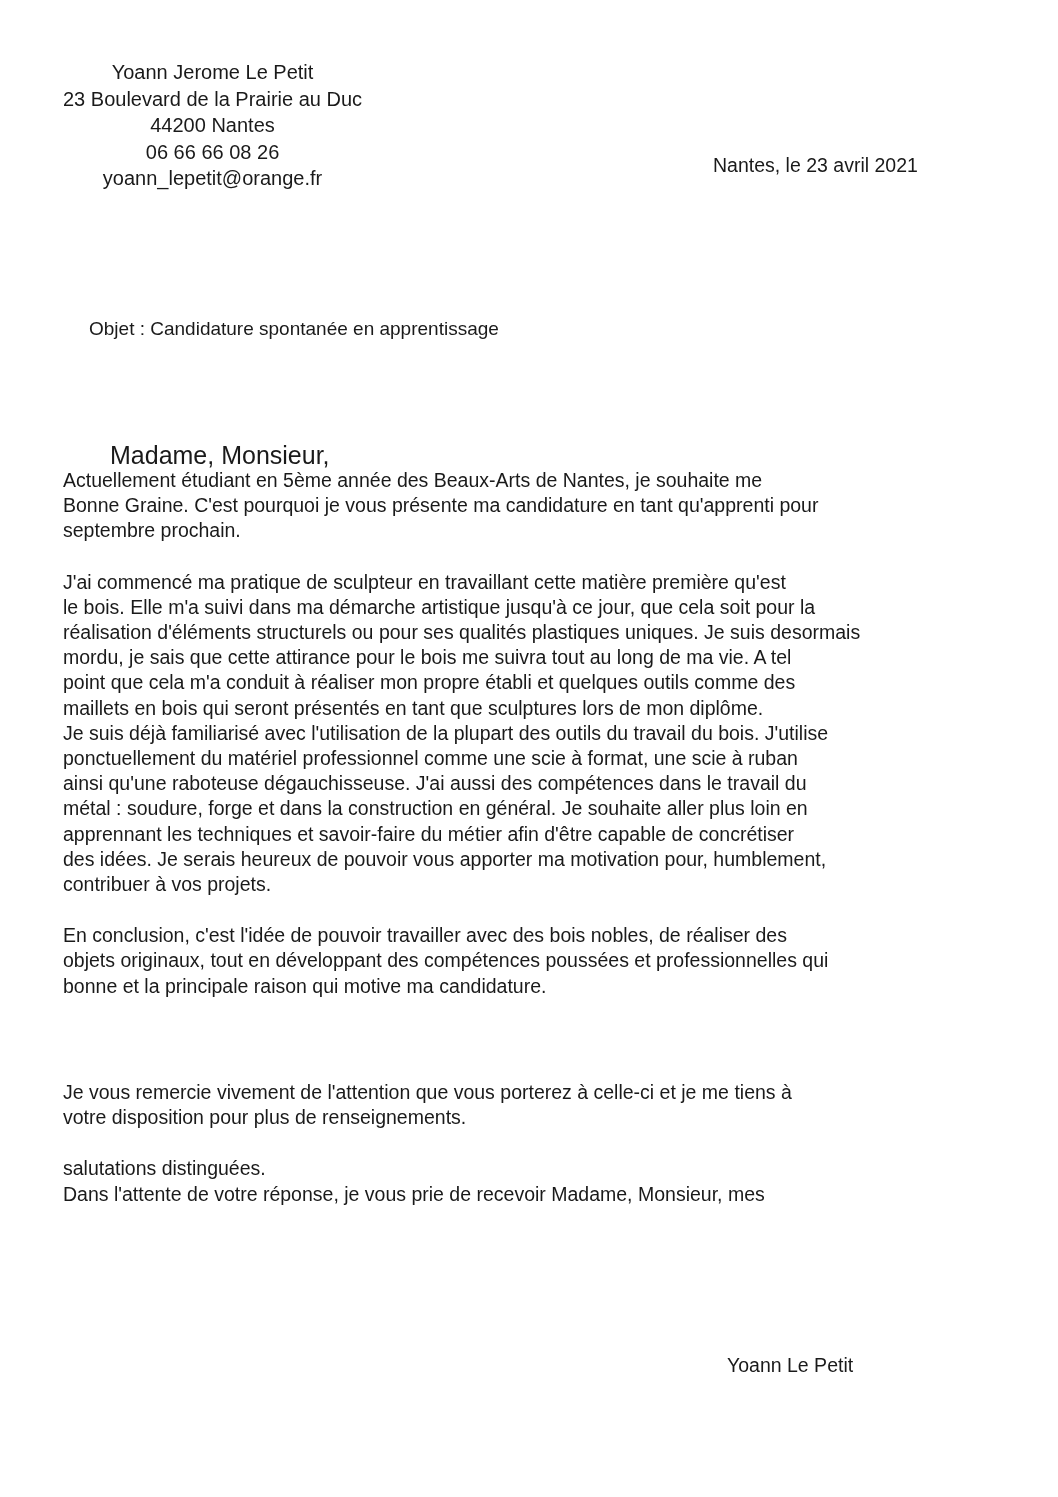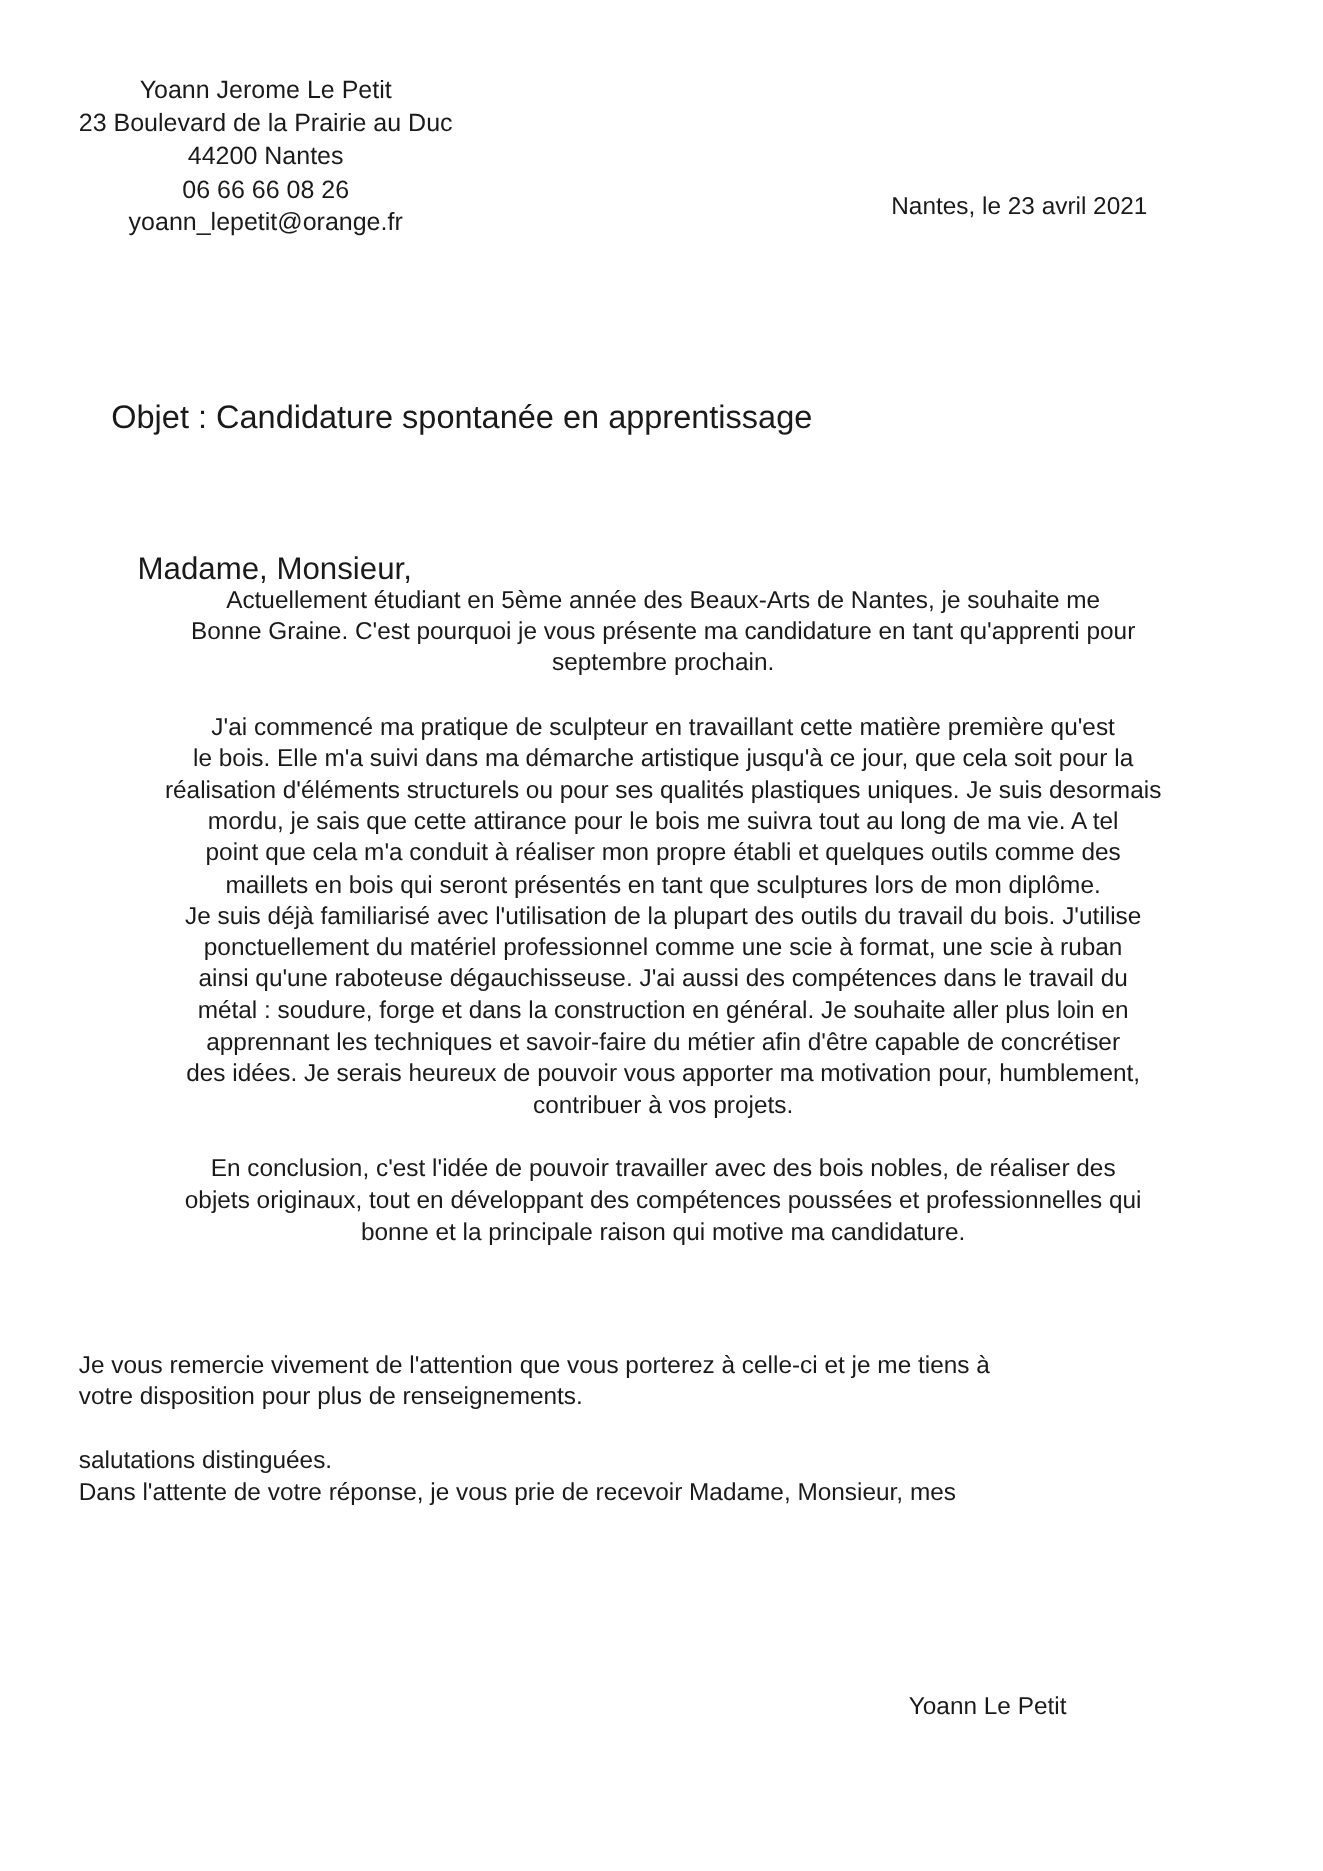--- a/index.html
+++ b/index.html
@@ -36,38 +36,37 @@
       left: 696px;
       top: 154px;
       font-size: 19.5px;
       white-space: nowrap;
       margin-left: 17px;
     }
     .subject {
       position: absolute;
       left: 89px;
       top: 318px;
-      font-size: 26px;
+      font-size: 19px;
       white-space: nowrap;
     }
     .salutation {
       position: absolute;
       left: 110px;
       top: 441px;
       font-size: 25px;
       white-space: nowrap;
     }
     .body-text {
       position: absolute;
       left: 63px;
       top: 468px;
       width: 935px;
       font-size: 19.5px;
       line-height: 25.2px;
-      text-align: center;
     }
     .para {
       margin: 0;
     }
     .para .line {
       display: block;
       white-space: nowrap;
     }
     .gap { height: 26px; }
     .closing-block {

